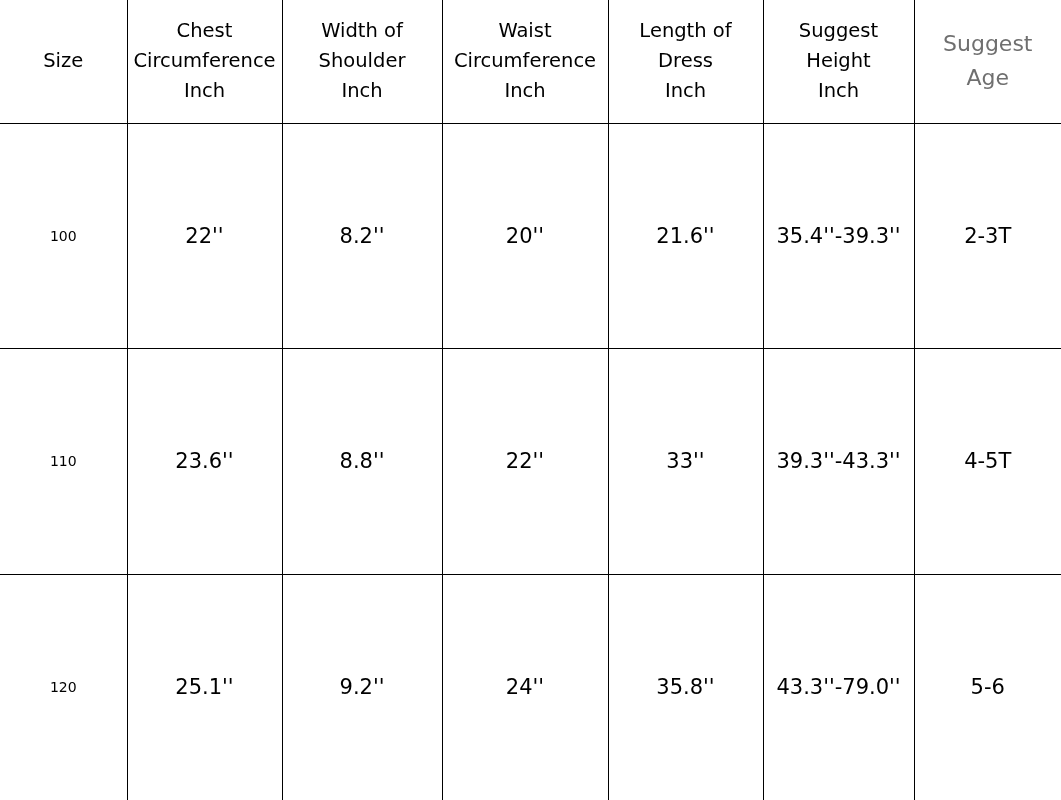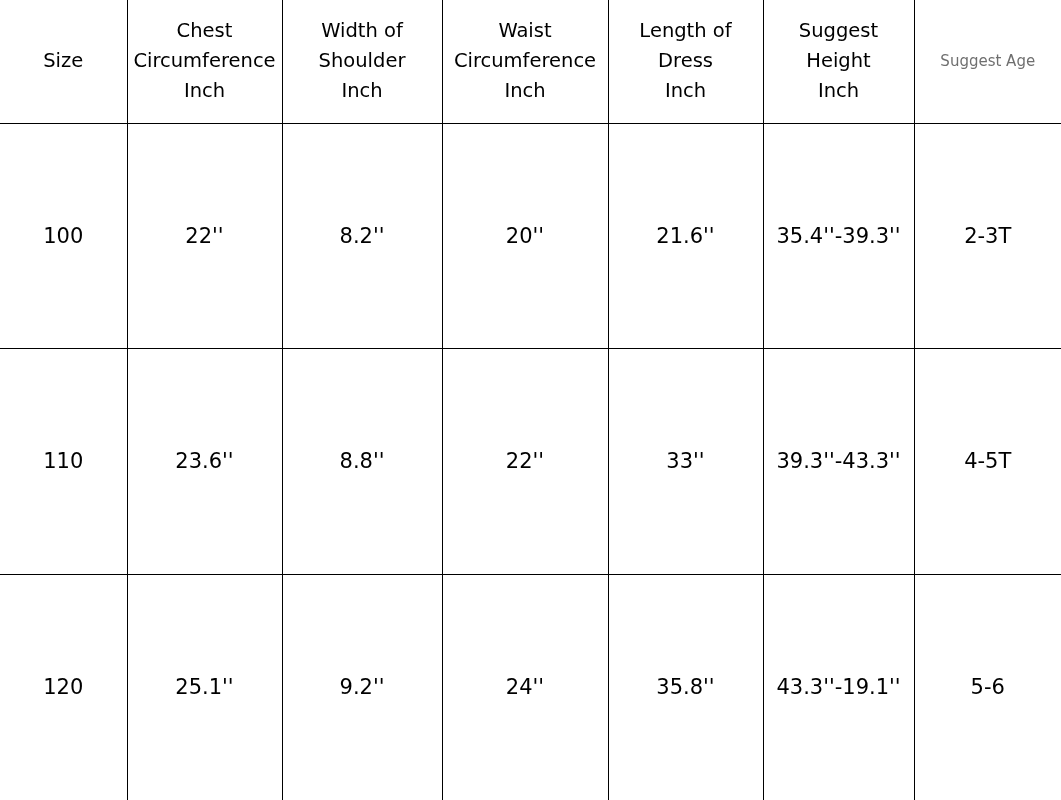--- a/index.html
+++ b/index.html
@@ -43,28 +43,28 @@
   .col-height { width: 151px; }
   .col-age    { width: 147px; }
 
   thead td {
     height: 123px;
     font-size: 19.5px;
     line-height: 1.55;
   }
   thead td.head-age {
     color: #6f6f6f;
-    font-size: 15px;
+    font-size: 22px;
   }
   tbody td {
     height: 113px;
     font-size: 21px;
   }
   tbody td.cell-size {
-    font-size: 21px;
+    font-size: 14px;
   }
   .hdr-line { display: block; }
 </style>
 </head>
 <body>
 
 <table id="size-chart">
   <colgroup>
     <col class="col-size">
     <col class="col-chest">
@@ -127,17 +127,17 @@
       <td>33''</td>
       <td>39.3''-43.3''</td>
       <td>4-5T</td>
     </tr>
     <tr>
       <td class="cell-size">120</td>
       <td>25.1''</td>
       <td>9.2''</td>
       <td>24''</td>
       <td>35.8''</td>
-      <td>43.3''-19.1''</td>
+      <td>43.3''-79.0''</td>
       <td>5-6</td>
     </tr>
   </tbody>
 </table>
 
 </body></html>

